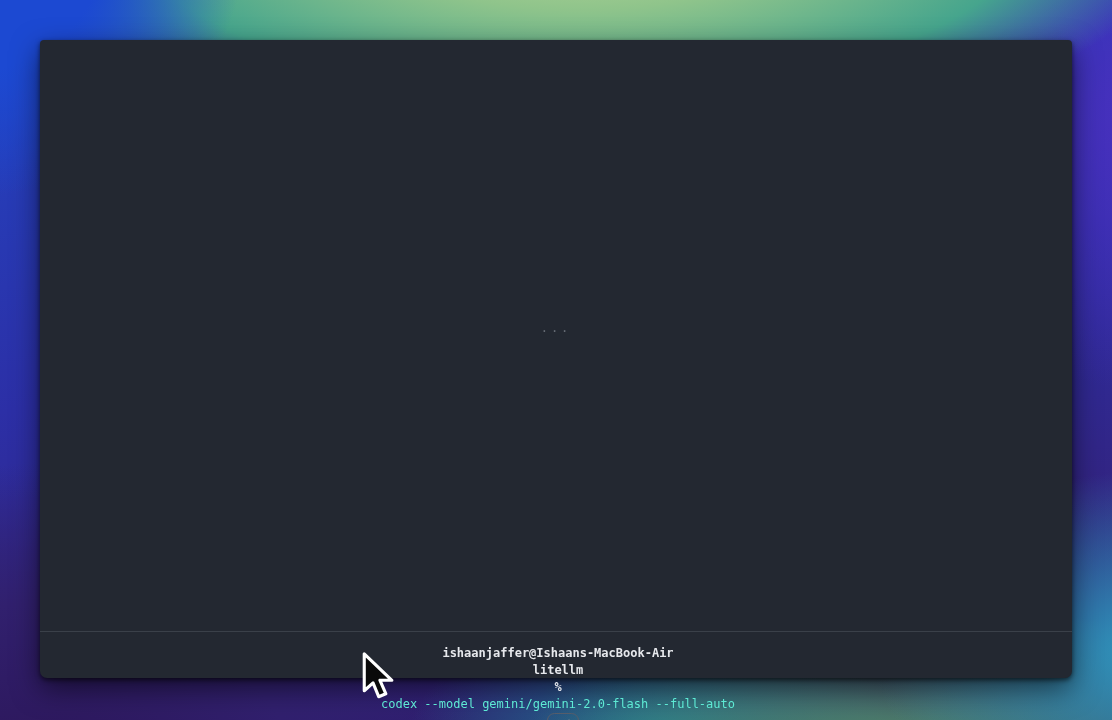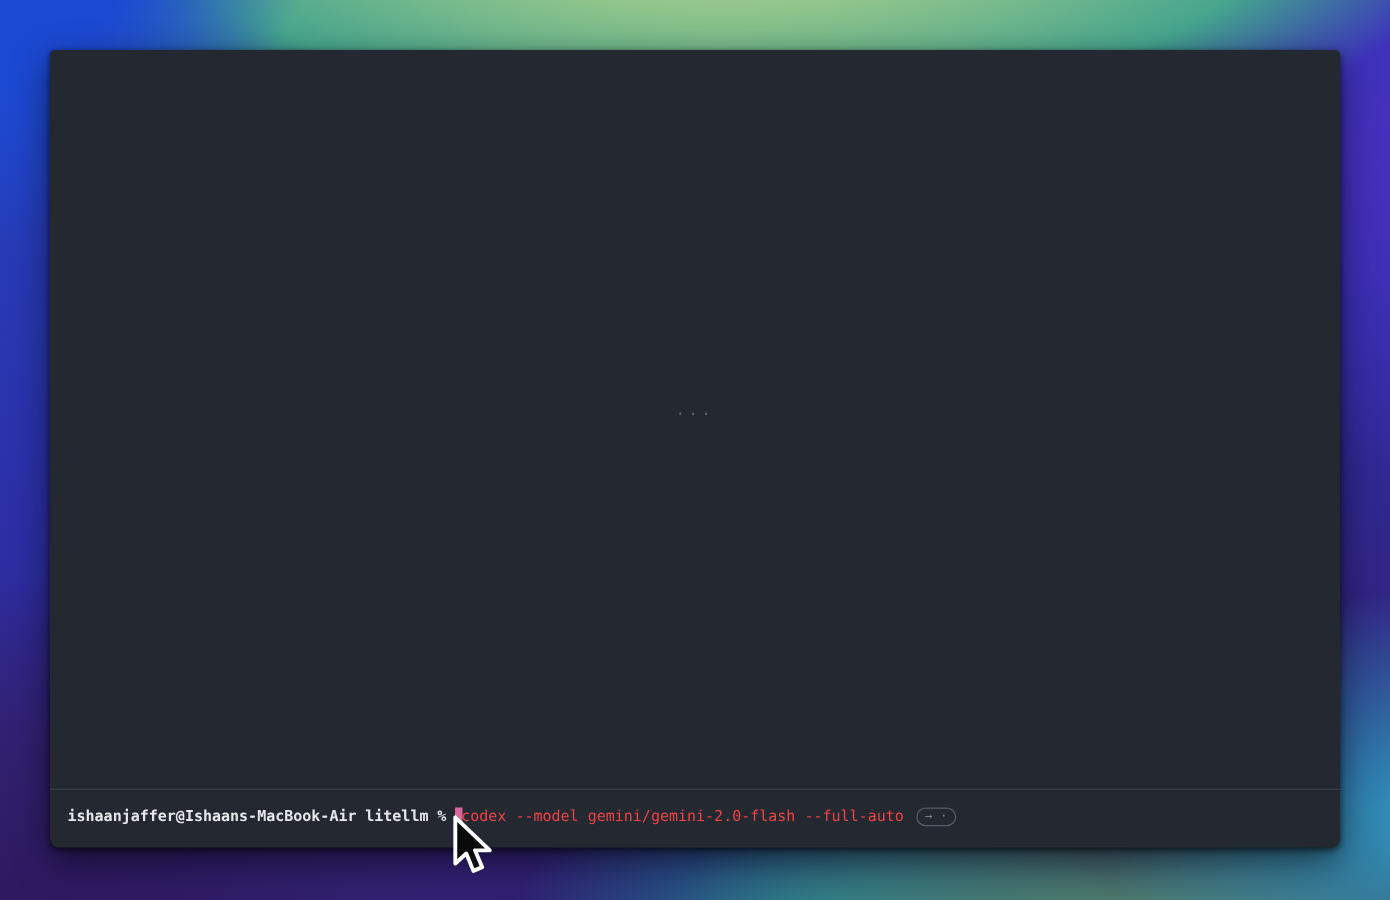--- a/index.html
+++ b/index.html
@@ -52,36 +52,37 @@
 
   .prompt-row {
     position: absolute;
     left: 14px; right: 10px; top: 605px;
     height: 17px;
     display: flex;
     align-items: center;
     font-size: 12px;
     line-height: 17px;
     white-space: pre;
+    flex-direction: column;
   }
   .prompt-strong {
     color: #e6e8ec;
     font-weight: 700;
   }
   .gap { display: inline-block; width: 7px; }
   .cursor-block {
     display: inline-block;
     width: 6px; height: 15px;
     margin-left: 7px;
     margin-right: -1px;
     background: #d9679f;
     vertical-align: middle;
   }
   .suggestion {
-    color: #ef4444;
+    color: #5eead4;
     font-weight: 400;
   }
   .hint-badge {
     display: inline-block;
     margin-left: 10px;
     padding: 0 6px;
     height: 15px;
     line-height: 13px;
     font-size: 10px;
     color: #7a828e;

